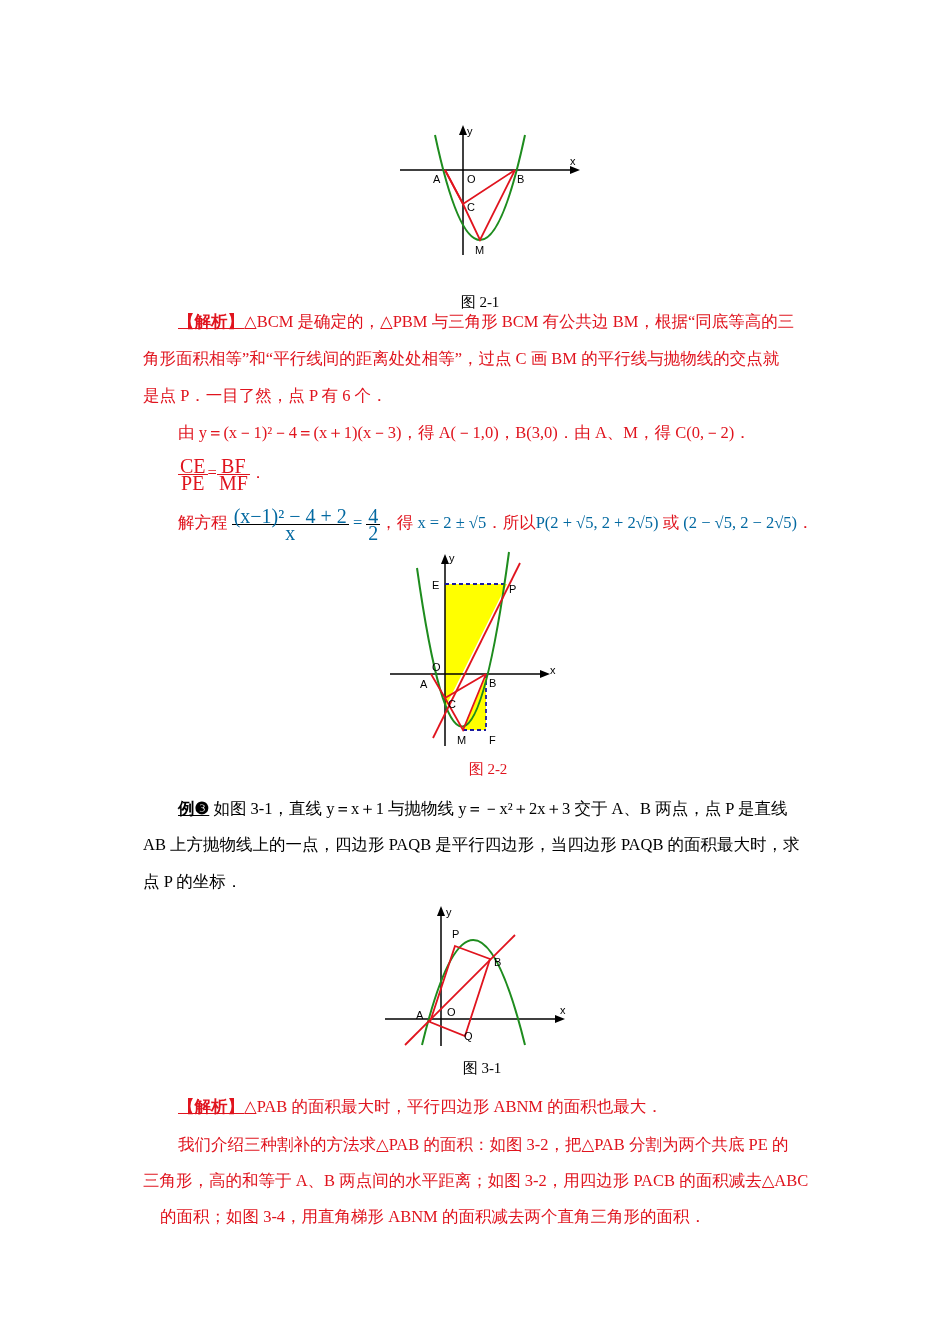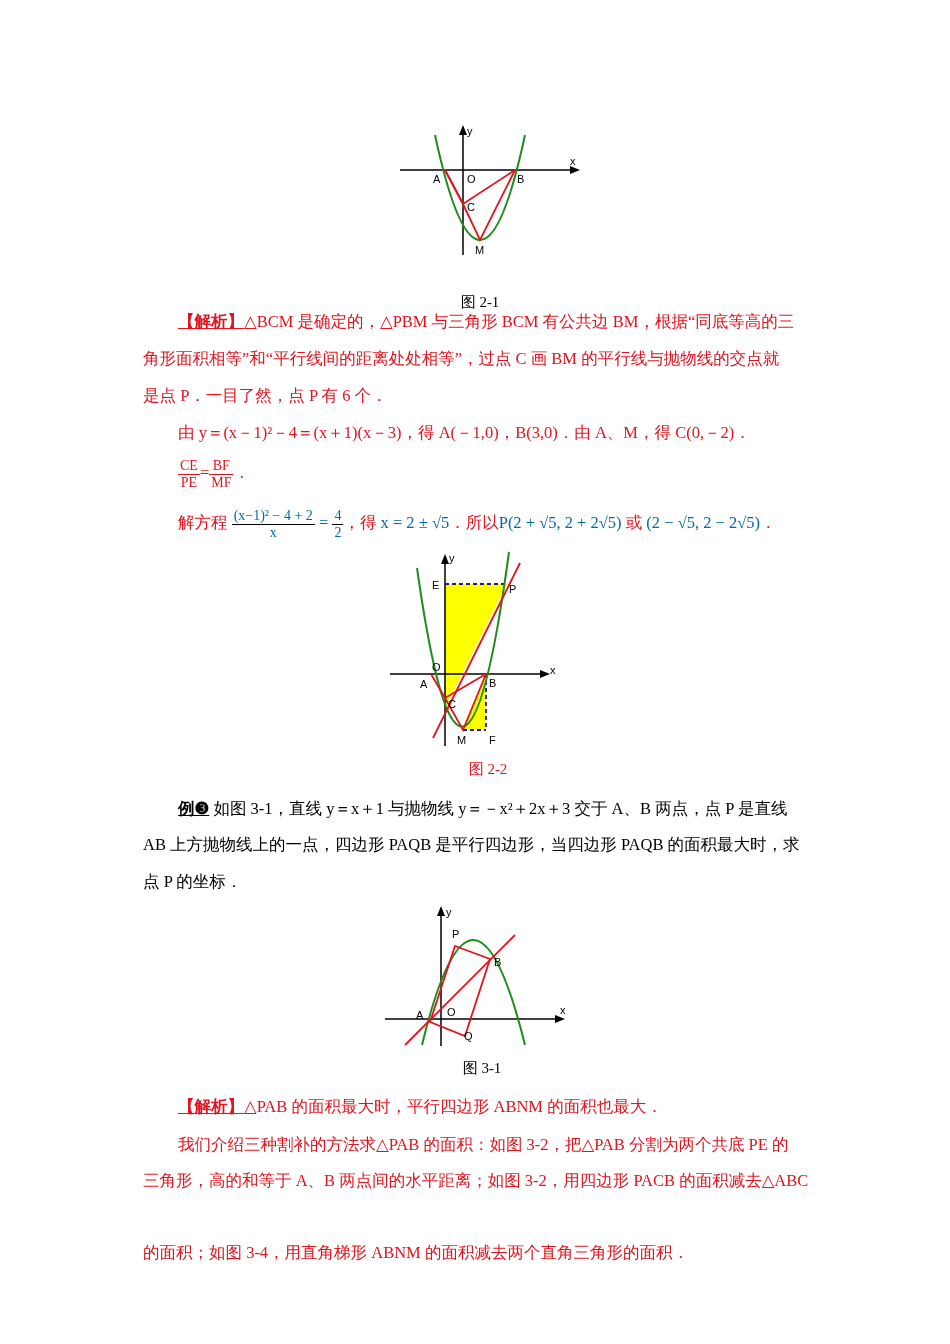--- a/index.html
+++ b/index.html
@@ -3,21 +3,21 @@
 <meta charset="utf-8">
 <style>
   html, body { margin:0; padding:0; background:#ffffff; }
   body { width:950px; height:1344px; position:relative; overflow:hidden;
          font-family:"Liberation Serif","DejaVu Serif",serif; color:#000; }
   .abs { position:absolute; }
   .red { color:#e0141e; }
   .bold { font-weight:bold;text-decoration:underline; }
   .line { position:absolute; font-size:16.5px; white-space:nowrap; }
   .caption { position:absolute; font-size:15px; text-align:center; width:120px; }
-  .frac { display:inline-block; vertical-align:middle; text-align:center; font-size:14px; line-height:16px; }
+  .frac { display:inline-block; vertical-align:middle; text-align:center; font-size:20px; line-height:16px; }
   .frac .num { display:block; border-bottom:1px solid #e0141e; padding:0 2px; }
   .frac .den { display:block; padding:0 2px; }
   .mathblk { color:#0369a1; }
   .mathblk .frac .num { border-bottom-color:#000; }
   svg text { font-family:"Liberation Sans","DejaVu Sans",sans-serif; }
 </style>
 </head>
 <body>
 
 <svg class="abs" style="left:395px;top:120px;" width="190" height="140" viewBox="0 0 190 140">
@@ -117,13 +117,13 @@
   <text x="67" y="116" font-size="11">O</text>
   <text x="84" y="140" font-size="11">Q</text>
 </svg>
 <div class="caption" style="left:422px;top:1059px;">图 3-1</div>
 
 <div class="line red" style="left:178px;top:1096px;">
   <span class="bold">【解析】</span><span>△PAB 的面积最大时，平行四边形 ABNM 的面积也最大．</span>
 </div>
 <div class="line red" style="left:178px;top:1134px;">我们介绍三种割补的方法求△PAB 的面积：如图 3-2，把△PAB 分割为两个共底 PE 的</div>
 <div class="line red" style="left:143px;top:1170px;">三角形，高的和等于 A、B 两点间的水平距离；如图 3-2，用四边形 PACB 的面积减去△ABC</div>
-<div class="line red" style="left:143px;top:1206px;margin-top:36px;">的面积；如图 3-4，用直角梯形 ABNM 的面积减去两个直角三角形的面积．</div>
+<div class="line red" style="left:160px;top:1206px;">的面积；如图 3-4，用直角梯形 ABNM 的面积减去两个直角三角形的面积．</div>
 
 </body></html>

